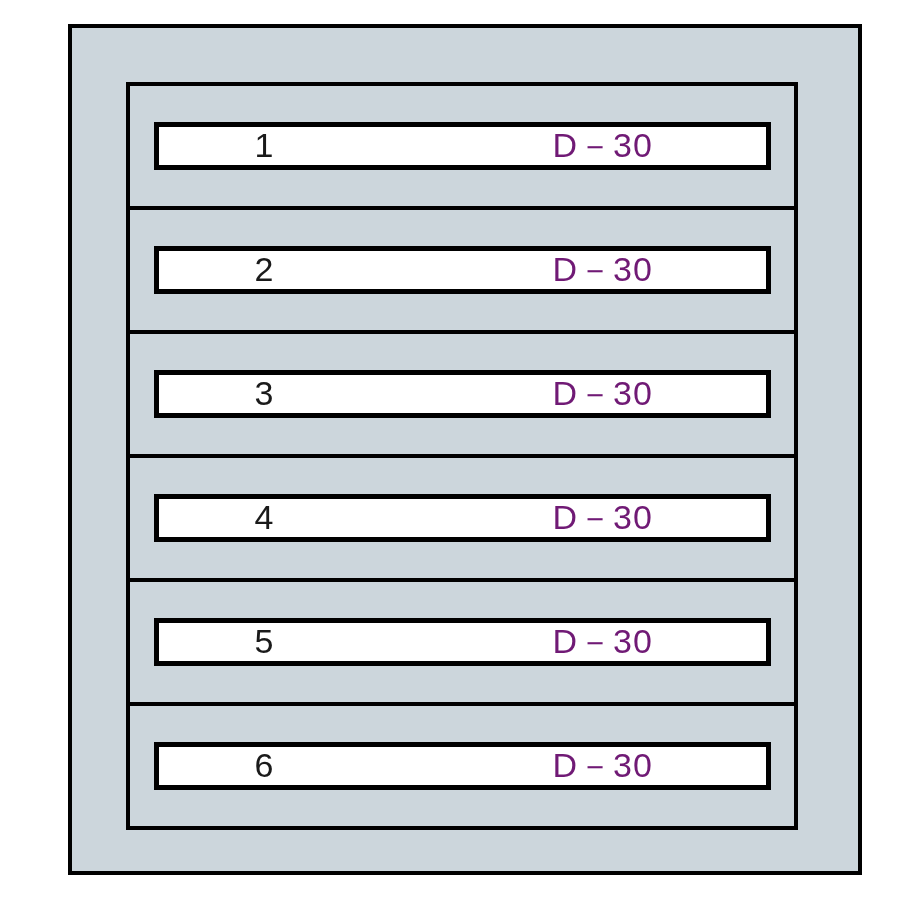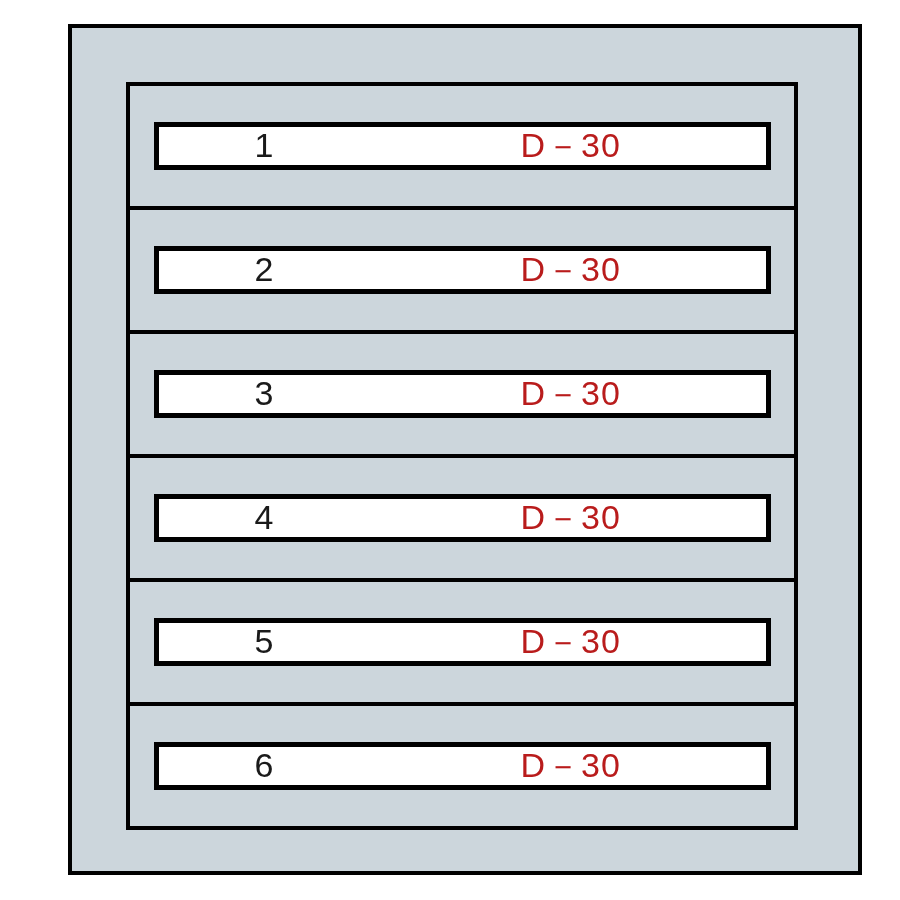--- a/index.html
+++ b/index.html
@@ -81,26 +81,26 @@
     transform: translateY(-52%);
     font-size: 34px;
     line-height: 1;
     color: #1a1a1a;
     letter-spacing: 0px;
     white-space: nowrap;
   }
 
   .slot-code {
     position: absolute;
-    left: 362px;
+    left: 394px;
     top: 50%;
     transform: translateY(-52%);
     font-size: 34px;
     line-height: 1;
-    color: #b91c1c;
+    color: #701a75;
     letter-spacing: 1px;
     white-space: nowrap;
   }
 </style>
 </head>
 <body>
 
 <div id="canvas">
 
   <div class="cabinet">

